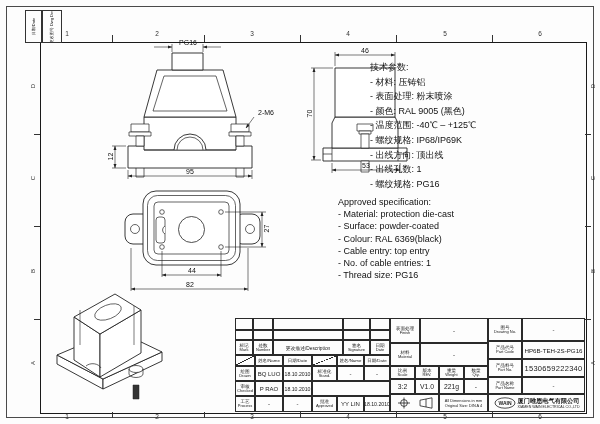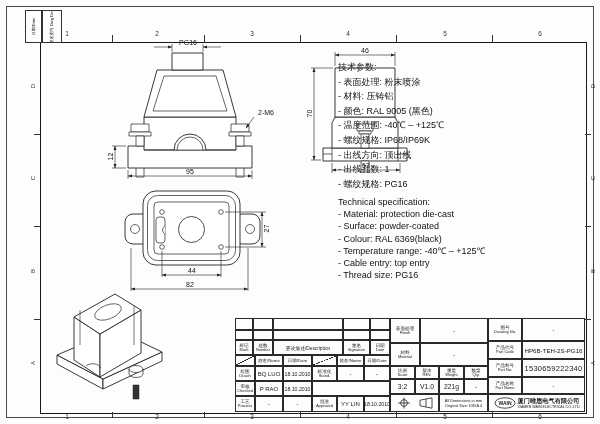--- a/index.html
+++ b/index.html
@@ -7,21 +7,21 @@
          font-family:"Liberation Sans",sans-serif;color:#1a1a1a;}
   .outer-frame{position:absolute;left:6px;top:6px;width:586px;height:410px;border:1px solid #4a4a4a;}
   .inner-frame{position:absolute;left:40px;top:42px;width:545px;height:370px;border:1.6px solid #1a1a1a;}
   .zone-num{position:absolute;width:14px;text-align:center;font-size:6.5px;color:#333;}
   .zone-letter{position:absolute;width:14px;text-align:center;font-size:6px;color:#333;transform:rotate(-90deg);}
   .tick{position:absolute;background:#333;}
   .corner-box{position:absolute;border:0.8px solid #333;display:flex;align-items:center;justify-content:center;overflow:hidden;}
   .corner-box span{transform:rotate(-90deg);white-space:nowrap;font-size:4px;color:#222;}
   .spec{position:absolute;font-size:9px;color:#111;white-space:nowrap;}
   .spec .t{margin-bottom:0px;}
-  .spec-cn div{line-height:14.6px;}
+  .spec-cn div{line-height:14.6px;margin-left:32px;}
   .spec-en div{line-height:12.2px;}
   .dim{position:absolute;font-size:7px;color:#111;white-space:nowrap;text-align:center;}
   .rot{transform:rotate(-90deg);transform-origin:center center;}
   .cell{position:absolute;border:0.6px solid #2a2a2a;box-sizing:border-box;display:flex;
         align-items:center;justify-content:center;overflow:hidden;background:transparent;}
   .lbl{flex-direction:column;line-height:1.1;}
   .lbl .cn{font-size:4.6px;}
   .lbl .en{font-size:4px;}
   .val{font-size:6px;}
   .val-sm{font-size:5.2px;}
@@ -208,37 +208,37 @@
   <span class="dim" style="left:180px;top:168px;width:20px">95</span>
   <span class="dim" style="left:355px;top:47px;width:20px">46</span>
   <span class="dim rot" style="left:301px;top:110px;width:16px">70</span>
   <span class="dim" style="left:356px;top:162px;width:20px">53</span>
   <span class="dim rot" style="left:258px;top:225px;width:16px">27</span>
   <span class="dim" style="left:182px;top:267px;width:20px">44</span>
   <span class="dim" style="left:180px;top:281px;width:20px">82</span>
 
   <div class="spec spec-cn" style="left:338px;top:60px">
     <div class="t">技术参数:</div>
+    <div>- 材料: 压铸铝</div>
     <div>- 表面处理: 粉末喷涂</div>
-    <div>- 材料: 压铸铝</div>
     <div>- 颜色: RAL 9005 (黑色)</div>
     <div>- 温度范围: -40℃ – +125℃</div>
     <div>- 螺纹规格: IP68/IP69K</div>
     <div>- 出线方向: 顶出线</div>
     <div>- 出线孔数: 1</div>
     <div>- 螺纹规格: PG16</div>
   </div>
 
   <div class="spec spec-en" style="left:338px;top:196px">
-    <div class="t">Technical specification:</div>
+    <div class="t">Approved specification:</div>
     <div>- Material: protection die-cast</div>
     <div>- Surface: powder-coated</div>
     <div>- Colour: RAL 6369(black)</div>
-    <div>- Temperature range: -40℃ – +125℃</div>
     <div>- Cable entry: top entry</div>
+    <div>- No. of cable entries: 1</div>
     <div>- Thread size: PG16</div>
   </div>
 
   <div class="cell" style="left:235px;top:318px;width:18px;height:12px"></div>
   <div class="cell" style="left:253px;top:318px;width:20px;height:12px"></div>
   <div class="cell" style="left:273px;top:318px;width:70px;height:12px"></div>
   <div class="cell" style="left:343px;top:318px;width:27px;height:12px"></div>
   <div class="cell" style="left:370px;top:318px;width:20px;height:12px"></div>
   <div class="cell" style="left:235px;top:330px;width:18px;height:10px"></div>
   <div class="cell" style="left:253px;top:330px;width:20px;height:10px"></div>

